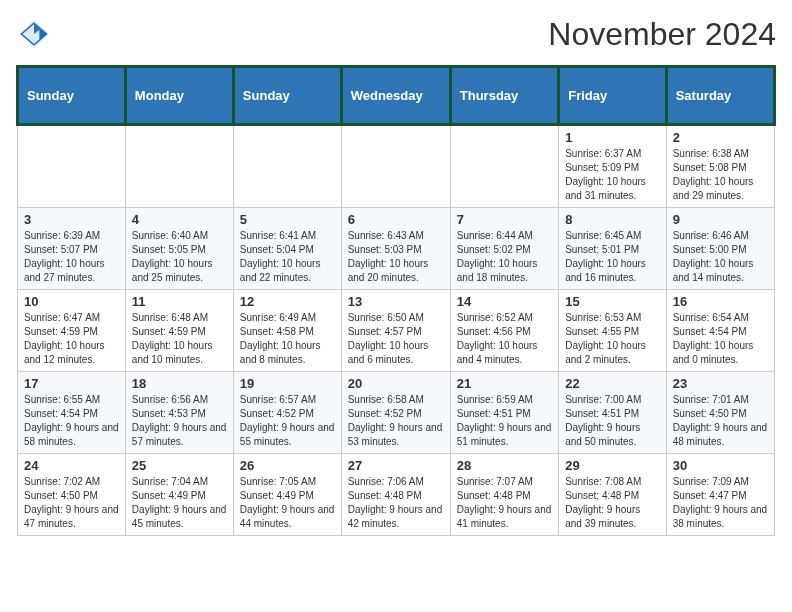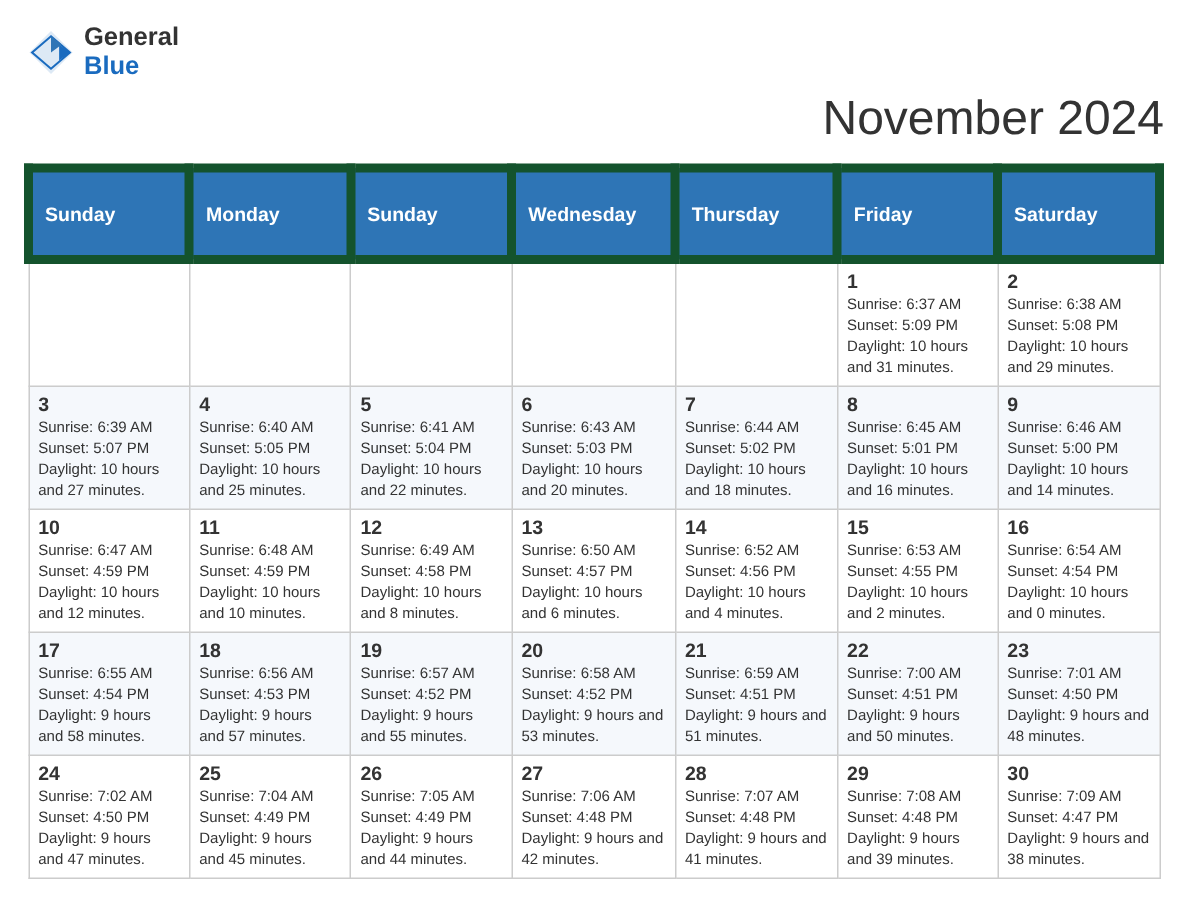--- a/index.html
+++ b/index.html
@@ -25,21 +25,20 @@
       font-size: 18px;
       font-weight: bold;
       line-height: 1.1;
     }
     .logo-icon {
       width: 36px;
       height: 36px;
     }
     .title-block {
       text-align: right;
-      margin-top: 44px;
     }
     .month-title {
       font-size: 32px;
       font-weight: normal;
       color: #333;
     }
     .location-title {
       font-size: 16px;
       color: #555;
     }
@@ -48,21 +47,21 @@
       border-collapse: collapse;
       border: 1px solid #ccc;
     }
     .calendar th {
       background-color: #2e75b6;
       color: #fff;
       font-size: 13px;
       font-weight: bold;
       padding: 20px 8px;
       text-align: left;
-      border: 6px solid #14532d;
+      border: 3px solid #14532d;
     }
     .calendar td {
       width: 110px;
       vertical-align: top;
       padding: 4px 6px;
       font-size: 10.5px;
       color: #333;
       border: 1px solid #ccc;
       height: 80px;
       background: #fff;
@@ -89,24 +88,20 @@
 <body>
 
 <div class="header">
   <div class="logo">
     <svg class="logo-icon" viewBox="0 0 40 40">
       <polygon points="20,4 36,20 20,36 4,20" fill="#1a6bbf" opacity="0.15"></polygon>
       <polygon points="20,8 34,20 20,32 6,20" fill="none" stroke="#1a6bbf" stroke-width="1.5"></polygon>
       <polygon points="26,14 34,20 26,26" fill="#1a6bbf"></polygon>
       <polygon points="20,8 28,14 20,20" fill="#2e75b6"></polygon>
     </svg>
-    <div class="logo-text">
-      <div style="color:#333; font-size:17px; font-weight:bold;">General</div>
-      <div style="color:#1a6bbf; font-size:17px; font-weight:bold;">Blue</div>
-    </div>
   </div>
   <div class="title-block">
     <div class="month-title">November 2024</div>
   </div>
 </div>
 
 <table class="calendar">
   <thead>
     <tr>
     <th>Sunday</th>

